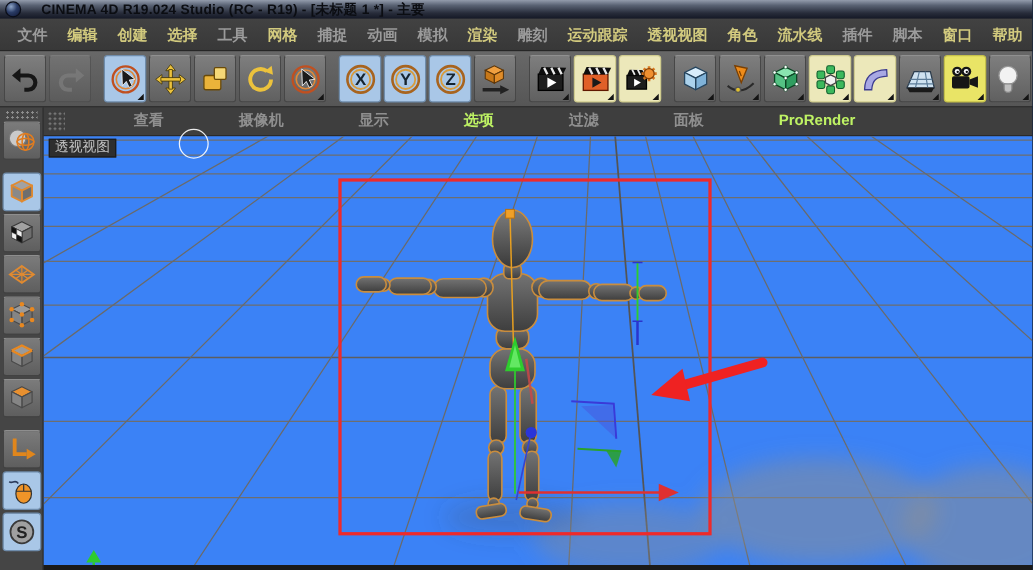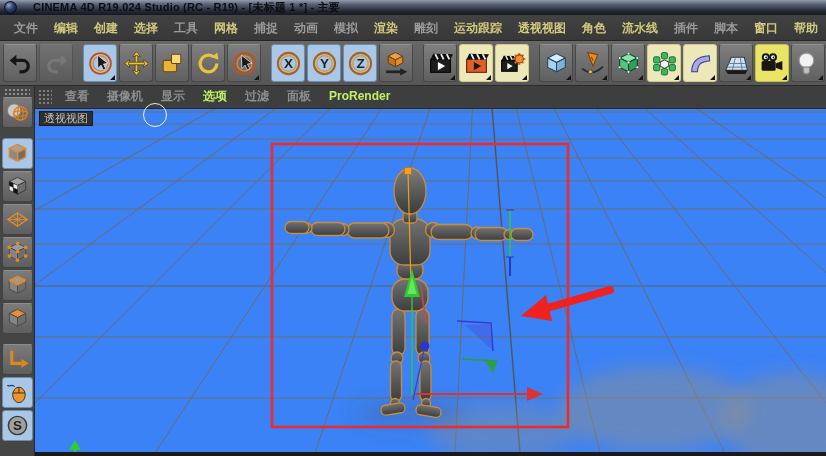--- a/index.html
+++ b/index.html
@@ -45,21 +45,21 @@
     border-right:1px solid #2a2a2a;box-sizing:border-box;}
   .shandle{width:26px;height:7px;margin:2px 0 1px 0;
     background-image:radial-gradient(#8f8f8f 28%,transparent 32%);background-size:4px 4px;}
   .sbtn{width:31px;height:31px;margin:1px 0;border-radius:3px;position:relative;flex:0 0 auto;
     display:flex;align-items:center;justify-content:center;
     background:linear-gradient(#7b7b7b,#5e5e5e);border:1px solid #424242;border-top-color:#8e8e8e;box-sizing:border-box;}
   .sbtn.selected{background:#a9c7e7;border-color:#6f8cab;}
   .sgap{height:8px;flex:0 0 auto;}
 
   .main{flex:1;display:flex;flex-direction:column;min-width:0;}
-  .vmenubar{height:22px;background:#3e3e3e;display:flex;align-items:center;border-bottom:1px solid #2a2a2a;}
+  .vmenubar{height:22px;background:#3e3e3e;display:flex;align-items:center;border-bottom:1px solid #2a2a2a;gap:42px;}
   .vhandle{width:14px;height:16px;margin:0 4px 0 3px;
     background-image:radial-gradient(#7f7f7f 28%,transparent 32%);background-size:4px 4px;}
   .vmi{font-size:12px;font-weight:600;color:#8f8f8f;padding:0 9px;line-height:21px;cursor:default;}
   .vmi.accent{color:#bef264;}
 
   .viewport{position:relative;width:791px;height:344px;background:#3b82f6;overflow:hidden;}
   .vp-label{position:absolute;left:4px;top:2px;background:#2e2e2e;border:1px solid #1c1c1c;
     color:#c2c2c2;font-size:11px;line-height:13px;padding:0 4px;z-index:5;}
   .bottom-strip{height:6px;background:#1a1a1a;}
 

